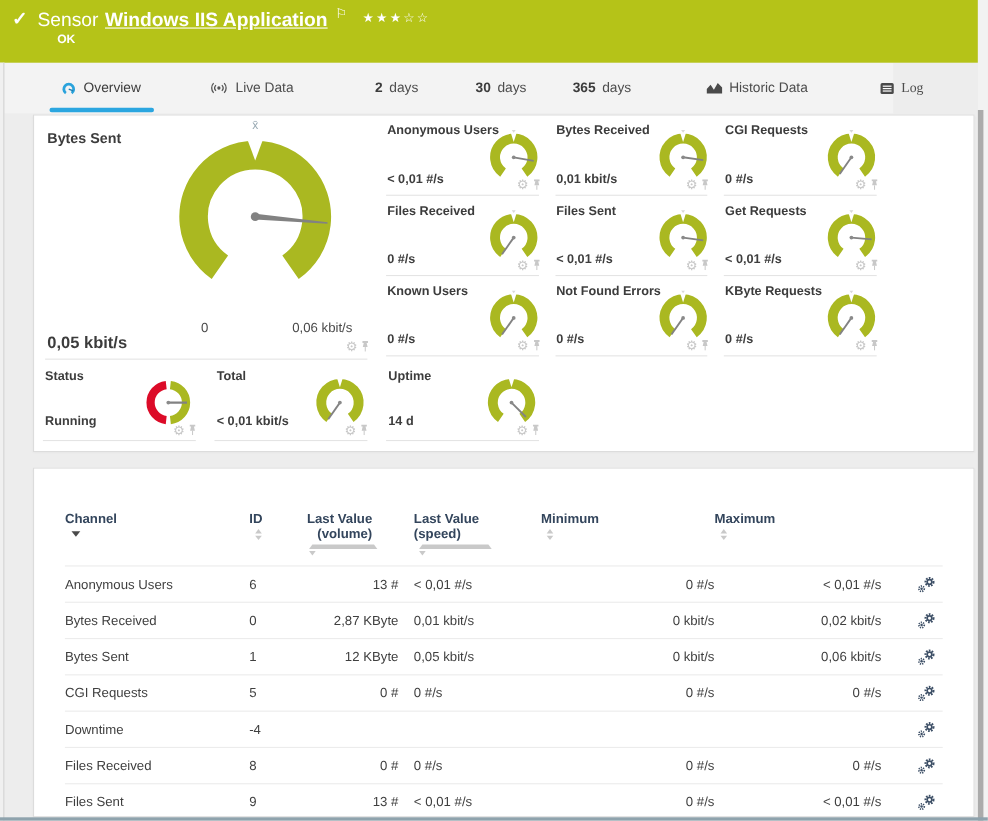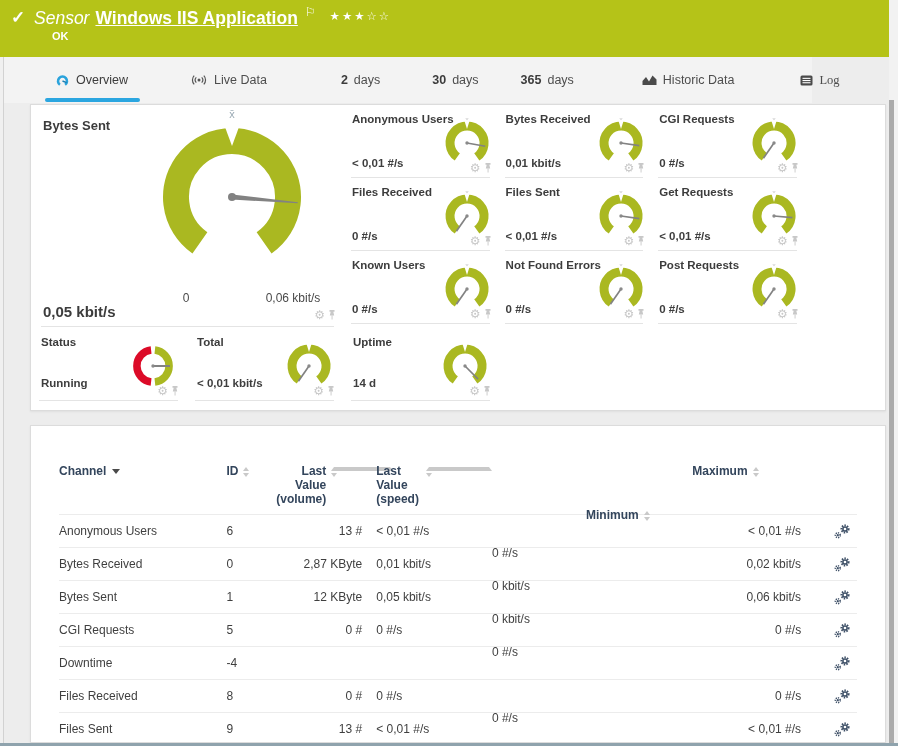--- a/index.html
+++ b/index.html
@@ -12,21 +12,21 @@
   
   .edge-left  { position:absolute; left:0; top:57px; bottom:0; width:4px; background:#f0f0f0; border-right:1px solid #d2d2d2; z-index:40;}
   .edge-right { position:absolute; right:0; top:0; bottom:0; width:9px; background:#f2f2f2; z-index:40;}
   .edge-right .thumb { position:absolute; left:0; top:100px; bottom:0; width:5px; background:#ababab; }
   .edge-bottom{ position:absolute; left:0; right:0; bottom:0; height:3px; background:#8fa3ad; z-index:50;}
 
   
   .hdr { position:absolute; left:0; top:0; width:889px; height:57px; background:#b5c318; color:#fff; z-index:10;}
   .hdr-check { position:absolute; left:11px; top:7px; font-size:17px; font-weight:bold; }
   .hdr-title { position:absolute; left:34px; top:5px; font-size:17.5px; white-space:nowrap; }
-  .hdr-title .sensor-word { font-style:italic; font-weight:400; margin-right:6px; }
+  .hdr-title .sensor-word { font-weight:400; margin-right:6px; }
   .hdr-title .sensor-name { font-weight:bold;text-decoration:underline; }
   .flag { font-size:12px; vertical-align:8px; margin-left:7px; }
   .stars { font-size:11.5px; letter-spacing:2px; vertical-align:4px; margin-left:14px; }
   .hdr-ok { position:absolute; left:52px; top:30px; font-size:11px; font-weight:bold; }
 
   
   .tabbar { position:absolute; left:0; top:57px; width:812px; height:46px; background:#f3f3f3; display:flex; align-items:center; z-index:5;}
   .tab { position:relative; display:flex; align-items:center; gap:6px; height:100%; font-size:12.5px; color:#4d4d4d; cursor:pointer; white-space:nowrap;}
   .tab b { font-weight:bold; color:#3c3c3c; }
   .tab.active { color:#3c3c3c; }
@@ -71,29 +71,29 @@
   .b-title { position:absolute; left:10px; top:5px; font-size:11.5px; font-weight:bold; color:#3c3c3c; }
   .b-value { position:absolute; left:10px; bottom:12px; font-size:11.5px; font-weight:bold; color:#3e3e3e; }
   .b-svg { position:absolute; left:94px; top:10px; }
   .bsep { position:absolute; bottom:0; left:8px; right:9px; height:1px; background:#e4e4e4; }
 
   
   .tbl { margin:32px 28px 0 28px; }
   .hrow, .trow { display:flex; align-items:center; }
   .hrow { height:56px; align-items:flex-start; padding-top:6px; font-weight:bold; color:#33455c; font-size:12px; }
   .trow { height:33px; border-top:1px solid #ececec; font-size:12px; color:#3f3f3f; cursor:pointer; }
-  .hc { display:flex; align-items:flex-start; }
+  .hc { display:flex; align-items:flex-start;flex-direction:column; }
   .c-name  { width:168px; }
   .c-id    { width:48px;  }
   .c-vol   { width:88px;  text-align:right; justify-content:flex-end; }
   .hrow .c-vol { justify-content:flex-start; padding-left:2px; }
   .hrow .c-vol span:first-child { width:62px; }
   .c-speed { width:130px; padding-left:14px;justify-content:flex-end; }
   .hrow .c-speed span:first-child { width:66px; }
-  .c-min   { width:158px; justify-content:flex-end;margin-top:44px; }
+  .c-min   { width:158px; text-align:right; justify-content:flex-end; }
   .c-max   { width:152px; text-align:right; justify-content:center; }
   .c-icon  { width:56px;  display:flex; justify-content:flex-end; padding-right:6px; }
 
   .sorter { display:inline-flex; flex-direction:column; gap:2px; margin:3px 0 0 5px; }
   .tri-up   { width:0; height:0; border-left:3.5px solid transparent; border-right:3.5px solid transparent; border-bottom:4px solid #c9c9c9; }
   .tri-down { width:0; height:0; border-left:3.5px solid transparent; border-right:3.5px solid transparent; border-top:4px solid #c9c9c9; }
   .tri-sorted { width:0; height:0; border-left:4px solid transparent; border-right:4px solid transparent; border-top:5px solid #4a4a4a; margin:5px 0 0 6px; }
 </style>
 </head>
 <body>
@@ -357,21 +357,21 @@
           <span class="mini-gear">⚙</span>
           <svg width="8" height="10" viewBox="0 0 8 10">
             <path d="M1.5 0h5v1.8H5.3l0.9 3.7H1.8l0.9-3.7H1.5z" fill="#c8c8c8"></path>
             <rect x="3.6" y="5.5" width="0.9" height="4" fill="#c8c8c8"></rect>
           </svg>
         </span>
         <div class="sep"></div>
       </div>
 
       <div class="scell">
-        <div class="s-title">Post Requests</div>
+        <div class="s-title">KByte Requests</div>
         <svg class="s-svg" width="56" height="52" viewBox="0 0 56 52">
           <path class="arc" d="M18.3 38.9 A17 17 0 1 1 37.8 38.9" stroke-width="9"></path>
           <polygon points="26.2,0.2 29.8,0.2 28,2.6" fill="#d8d8d8"></polygon>
           <polygon points="25.4,2.8 30.6,2.8 28,11" fill="#fff"></polygon>
           <g transform="rotate(125 28 25)">
             <line x1="28" y1="25" x2="46.5" y2="25" class="needle-line" stroke-width="1.7"></line>
           </g>
           <circle cx="28" cy="25" r="1.7" fill="#8a8a8a"></circle>
         </svg>
         <div class="s-value">0 #/s</div>

